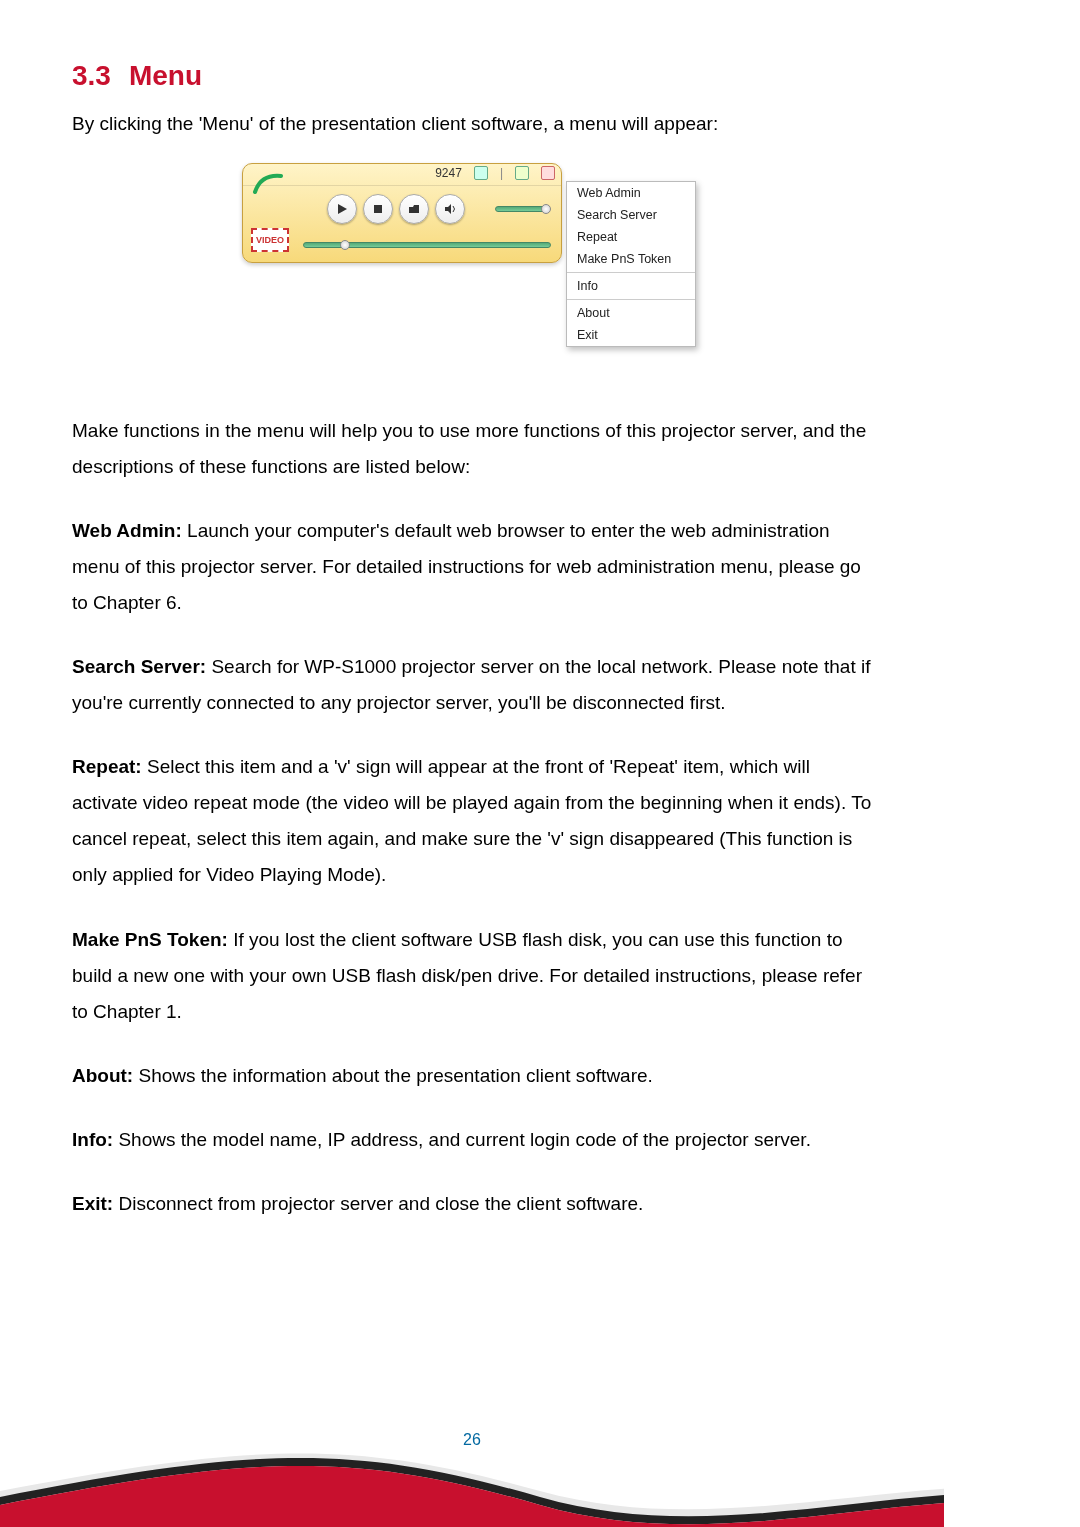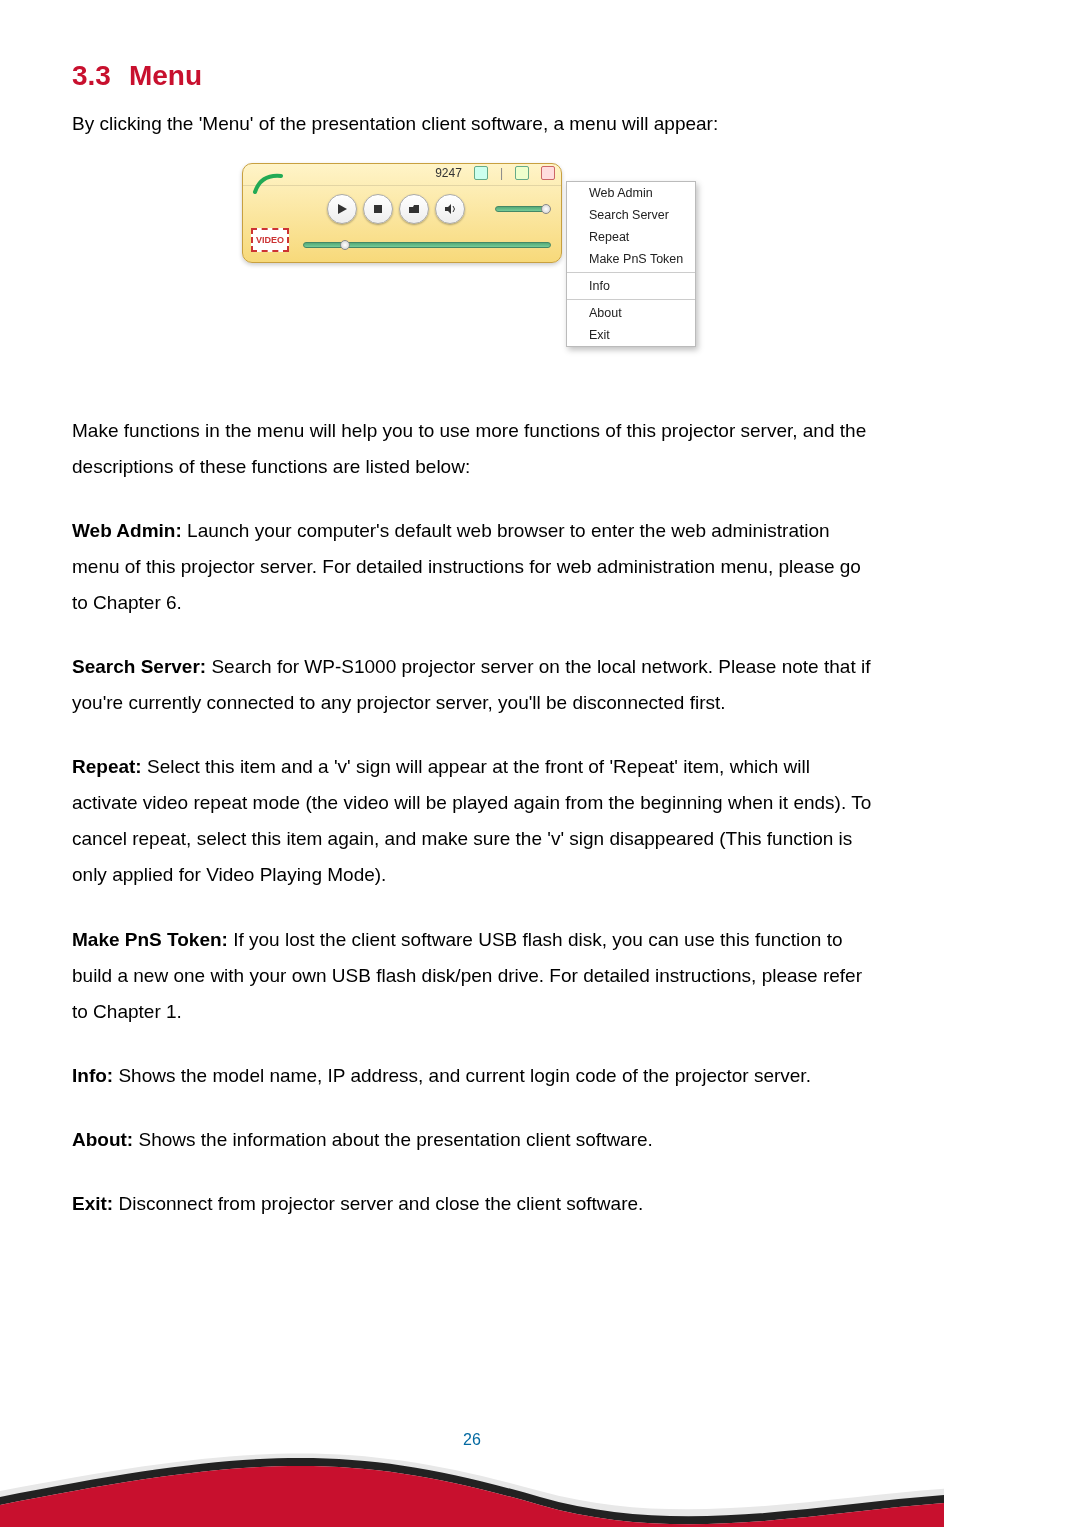--- a/index.html
+++ b/index.html
@@ -20,21 +20,21 @@
   .player-logo svg { width: 34px; height: 28px; }
   .controls { position: absolute; left: 84px; top: 30px; display: flex; gap: 6px; align-items: center; }
   .ctrl { width: 30px; height: 30px; border-radius: 15px; background: linear-gradient(#fff,#eee); border: 1px solid #aaa; display: flex; align-items: center; justify-content: center; box-shadow: inset 0 1px 0 #fff, 0 1px 2px rgba(0,0,0,0.3); }
   .ctrl svg { width: 14px; height: 14px; fill: #333; }
   .vol-slider { position: absolute; left: 252px; top: 42px; width: 54px; height: 6px; border-radius: 3px; background: linear-gradient(#5a7,#7c9); border: 1px solid #486; }
   .vol-knob { position: absolute; right: -3px; top: -3px; width: 10px; height: 10px; border-radius: 5px; background: radial-gradient(#fff,#ccc); border: 1px solid #888; }
   .timeline { position: absolute; left: 60px; bottom: 14px; width: 248px; height: 6px; border-radius: 3px; background: linear-gradient(#5a7,#7c9); border: 1px solid #486; }
   .time-knob { position: absolute; left: 36px; top: -3px; width: 10px; height: 10px; border-radius: 5px; background: radial-gradient(#fff,#ccc); border: 1px solid #888; }
   .video-badge { position: absolute; left: 8px; bottom: 10px; width: 38px; height: 24px; border: 2px dashed #c33; background: #fff; font-size: 9px; font-weight: bold; color: #c33; display: flex; align-items: center; justify-content: center; }
   .menu-popup { position: absolute; left: 324px; top: 18px; width: 130px; background: #fff; border: 1px solid #bbb; box-shadow: 2px 3px 6px rgba(0,0,0,0.25); font-size: 12.5px; color: #222; }
-  .menu-popup .m-item { padding: 4px 22px; white-space: nowrap; }
+  .menu-popup .m-item { padding: 4px 10px; white-space: nowrap; }
   .menu-popup .sep { border-top: 1px solid #ccc; margin: 2px 0; }
   .body-para { font-size: 19px; line-height: 1.9; margin-bottom: 28px; }
   .body-para strong { font-weight: bold; }
   .page-number { position: absolute; bottom: 78px; left: 0; right: 0; text-align: center; font-size: 16px; color: #0369a1; }
   .footer-art { position: absolute; left: 0; right: 0; bottom: 0; height: 96px; overflow: hidden; }
   .footer-art svg { width: 1080px; height: 96px; display: block; }
 </style>
 </head>
 <body>
 
@@ -112,23 +112,23 @@
   <p class="body-para">Make functions in the menu will help you to use more functions of this projector server, and the descriptions of these functions are listed below:</p>
 
   <p class="body-para"><strong>Web Admin:</strong><span> Launch your computer's default web browser to enter the web administration menu of this projector server. For detailed instructions for web administration menu, please go to Chapter 6.</span></p>
 
   <p class="body-para"><strong>Search Server:</strong><span> Search for WP-S1000 projector server on the local network. Please note that if you're currently connected to any projector server, you'll be disconnected first.</span></p>
 
   <p class="body-para"><strong>Repeat:</strong><span> Select this item and a 'v' sign will appear at the front of 'Repeat' item, which will activate video repeat mode (the video will be played again from the beginning when it ends). To cancel repeat, select this item again, and make sure the 'v' sign disappeared (This function is only applied for Video Playing Mode).</span></p>
 
   <p class="body-para"><strong>Make PnS Token:</strong><span> If you lost the client software USB flash disk, you can use this function to build a new one with your own USB flash disk/pen drive. For detailed instructions, please refer to Chapter 1.</span></p>
 
+  <p class="body-para"><strong>About:</strong><span> Shows the information about the presentation client software.</span></p>
+
   <p class="body-para"><strong>Info:</strong><span> Shows the model name, IP address, and current login code of the projector server.</span></p>
-
-  <p class="body-para"><strong>About:</strong><span> Shows the information about the presentation client software.</span></p>
 
   <p class="body-para"><strong>Exit:</strong><span> Disconnect from projector server and close the client software.</span></p>
 
   <div class="page-number">26</div>
 
   <div class="footer-art">
     <svg viewBox="0 0 1080 96" preserveAspectRatio="none">
       <path d="M0 60 C 260 10, 360 10, 540 60 C 720 110, 900 40, 1080 58 L1080 96 L0 96 Z" fill="#e8e8e8"></path>
       <path d="M0 66 C 260 14, 360 14, 540 66 C 720 118, 900 46, 1080 64 L1080 72 C 900 54, 720 126, 540 74 C 360 22, 260 22, 0 74 Z" fill="#222"></path>
       <path d="M0 74 C 260 22, 360 22, 540 74 C 720 126, 900 54, 1080 72 L1080 96 L0 96 Z" fill="#c8102e"></path>

